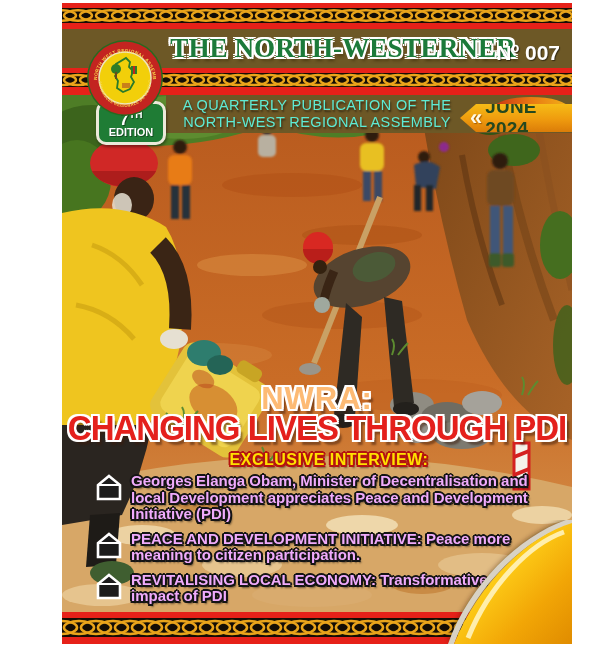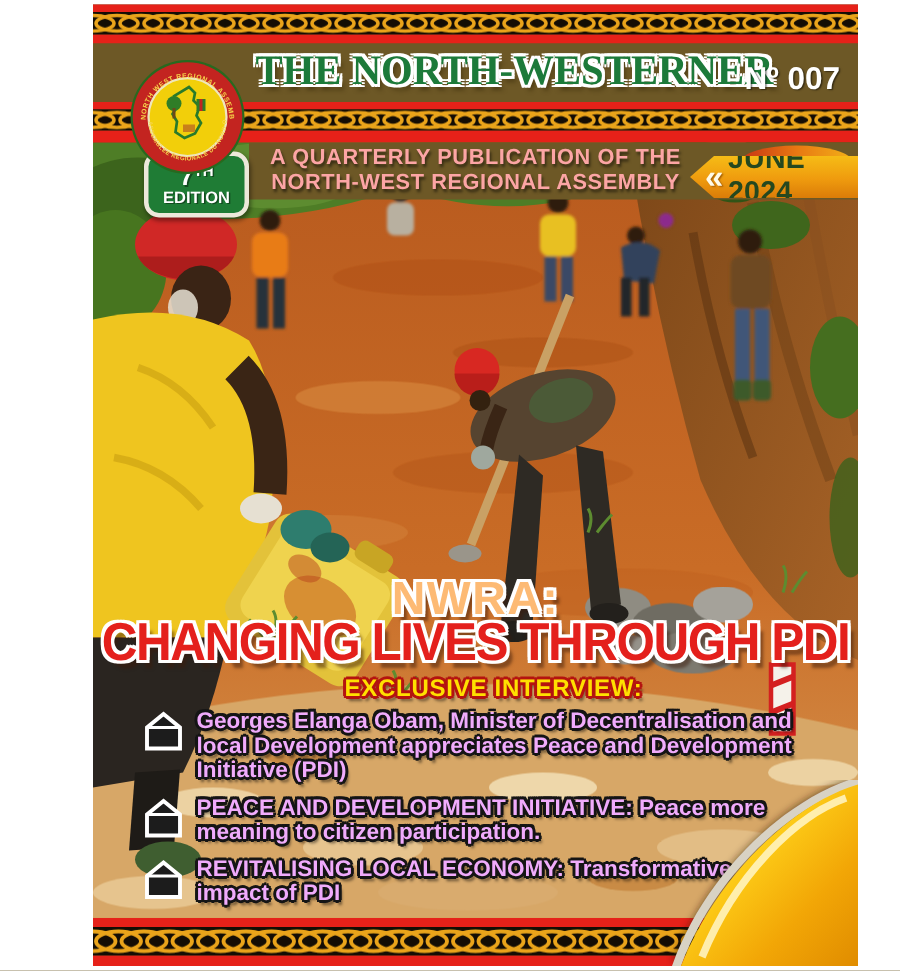--- a/index.html
+++ b/index.html
@@ -20,21 +20,21 @@
       -2px 0 0 #fff,2px 0 0 #fff,0 -2px 0 #fff,0 2px 0 #fff,3px 4px 3px rgba(50,35,5,.55);
   }
   .issue-no { position:absolute; right:12px; top:12px; color:#fff; font-weight:bold; font-size:21px;
     text-shadow:1px 1px 1px rgba(0,0,0,.5); }
 
   .photo-area { position:relative; width:100%; height:517px; overflow:hidden; }
   .photo-area > svg.scene { position:absolute; left:0; top:0; width:100%; height:100%; display:block; }
 
   .pub-band { position:absolute; left:104px; right:0; top:0; height:38px; background:#6d5826;
     display:flex; flex-direction:column; justify-content:center; padding-right:104px; z-index:4; }
-  .pub-band div { text-align:center; color:#fca5a5; font-weight:bold; font-size:14.5px; line-height:17px;
+  .pub-band div { text-align:center; color:#5eead4; font-weight:normal; font-size:14.5px; line-height:17px;
     letter-spacing:.4px; text-shadow:1px 2px 2px rgba(0,0,0,.55); white-space:nowrap; }
 
   .edition-badge { position:absolute; left:34px; top:6px; width:70px; height:44px; z-index:6;
     background:#1f7c35; border:3px solid #ece9da; border-radius:10px;
     display:flex; flex-direction:column; align-items:center; justify-content:center;
     box-shadow:1px 2px 3px rgba(0,0,0,.4); }
   .edition-badge .num { color:#fff; font-weight:bold; font-size:17px; line-height:15px; text-shadow:1px 1px 0 rgba(0,0,0,.4);}
   .edition-badge .num sup { font-size:10px; }
   .edition-badge .lbl { color:#fff; font-weight:bold; font-size:11px; line-height:13px; text-shadow:1px 1px 0 rgba(0,0,0,.4);}
 

